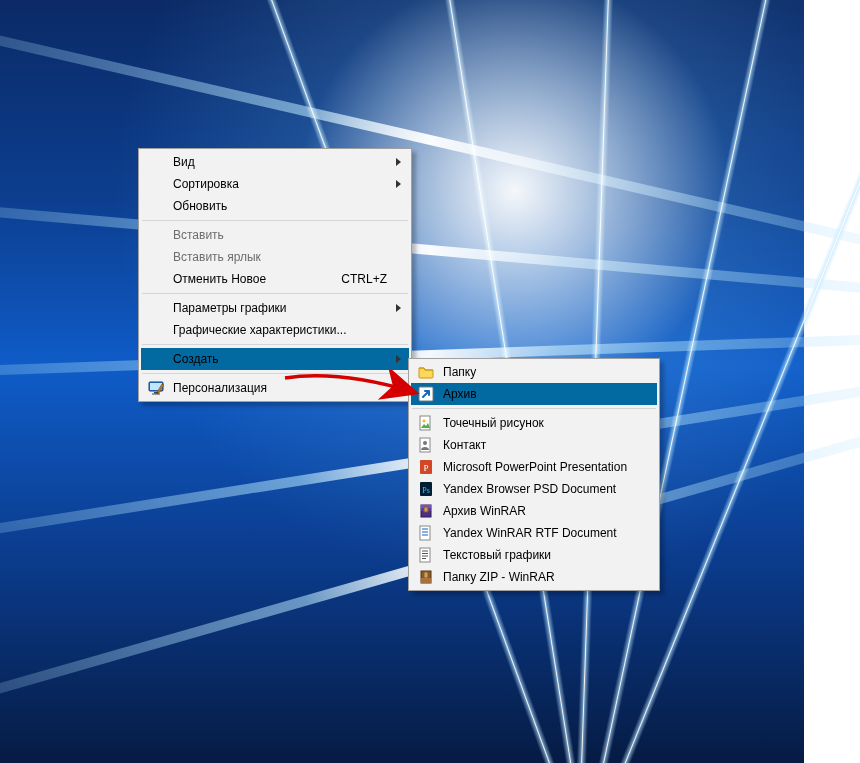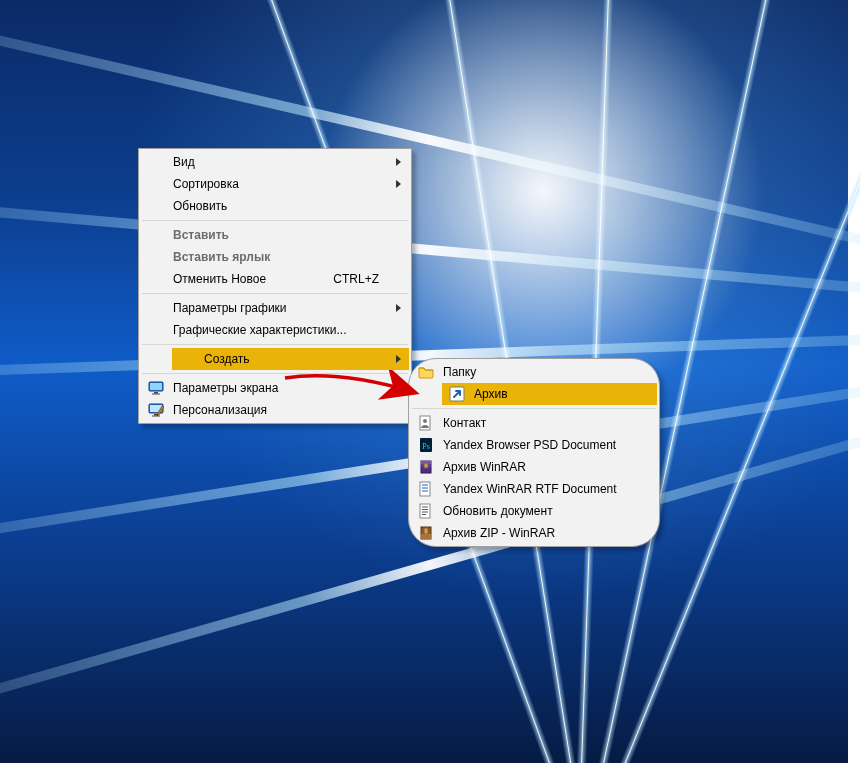--- a/index.html
+++ b/index.html
@@ -2,33 +2,32 @@
 <html><head>
 <meta charset="utf-8">
 <style>
   html,body{margin:0;padding:0;width:860px;height:763px;overflow:hidden;font-family:"Segoe UI",Tahoma,sans-serif;font-size:12px;color:#000;}
   
   .desktop{position:relative;width:804px;height:763px;
     background:
       radial-gradient(circle at 64% 25%, rgba(255,255,255,.95) 0%, rgba(255,255,255,.0) 28%),
       radial-gradient(circle at 64% 25%, rgba(120,200,255,.35) 0%, rgba(0,60,160,0) 52%),
       linear-gradient(180deg,#0b2a66 0%,#0c3e8f 26%,#0f5cc8 48%,#0b3d8f 72%,#061b44 100%);
-    padding-left: 44px;
   }
   .beam{position:absolute;background:linear-gradient(90deg,rgba(255,255,255,0) 0%,rgba(180,225,255,.55) 40%,rgba(255,255,255,.95) 50%,rgba(180,225,255,.55) 60%,rgba(255,255,255,0) 100%);mix-blend-mode:screen;pointer-events:none;}
   .bh{height:10px;width:1300px;left:-220px;}
   .bv{width:10px;height:1200px;top:-220px;}
 
   
   .menu{position:absolute;background:#f2f2f2;border:1px solid #a0a0a0;box-shadow:4px 4px 4px rgba(0,0,0,.25);padding:2px;}
   .row{display:flex;align-items:center;height:22px;padding:0 30px 0 32px;position:relative;white-space:nowrap;cursor:default;}
-  .row.hover{background:#eab308;margin-left:31px;}
-  .row.disabled{color:#6d6d6d;font-weight:bold;}
+  .row.hover{background:#0369a1;}
+  .row.disabled{color:#6d6d6d;}
   .sep{height:0;border-top:1px solid #d5d5d5;margin:3px 1px;}
-  .shortcut{position:absolute;right:30px;}
+  .shortcut{position:absolute;right:22px;}
   .arrow{position:absolute;right:8px;top:7px;width:0;height:0;border-top:4px solid transparent;border-bottom:4px solid transparent;border-left:5px solid #333;}
   .ic{position:absolute;left:7px;top:3px;width:16px;height:16px;}
 
   
   .ic svg{width:16px;height:16px;display:block;}
 
   
   .anno{position:absolute;pointer-events:none;}
 </style>
 </head>
@@ -80,64 +79,72 @@
       </div>
       <div class="sep"></div>
       <div class="row hover">
         <span>Создать</span>
         <span class="arrow"></span>
       </div>
       <div class="sep"></div>
       <div class="row">
         <span class="ic">
           <svg>
-            <use href="#i-display"></use>
-          </svg>
-        </span>
-        <span>Параметры экрана</span>
-      </div>
-      <div class="row">
-        <span class="ic">
-          <svg>
             <use href="#i-personalize"></use>
           </svg>
         </span>
         <span>Персонализация</span>
       </div>
     </div>
 
-  <div id="menu-sub" class="menu" style="left: 408px; top: 358px; width: 246px; border-radius: 28px;">
+  <div id="menu-sub" class="menu" style="left: 408px; top: 358px; width: 246px;">
       <div class="row">
         <span class="ic">
           <svg>
             <use href="#i-folder"></use>
           </svg>
         </span>
         <span>Папку</span>
       </div>
       <div class="row hover">
         <span class="ic">
           <svg>
             <use href="#i-shortcut"></use>
           </svg>
         </span>
         <span>Архив</span>
       </div>
       <div class="sep"></div>
       <div class="row">
         <span class="ic">
           <svg>
+            <use href="#i-bmp"></use>
+          </svg>
+        </span>
+        <span>Точечный рисунок</span>
+      </div>
+      <div class="row">
+        <span class="ic">
+          <svg>
             <use href="#i-contact"></use>
           </svg>
         </span>
         <span>Контакт</span>
       </div>
       <div class="row">
         <span class="ic">
           <svg>
+            <use href="#i-ppt"></use>
+          </svg>
+        </span>
+        <span>Microsoft PowerPoint Presentation</span>
+      </div>
+      <div class="row">
+        <span class="ic">
+          <svg>
             <use href="#i-psd"></use>
           </svg>
         </span>
         <span>Yandex Browser PSD Document</span>
       </div>
       <div class="row">
         <span class="ic">
           <svg>
             <use href="#i-rar"></use>
           </svg>
@@ -151,29 +158,29 @@
           </svg>
         </span>
         <span>Yandex WinRAR RTF Document</span>
       </div>
       <div class="row">
         <span class="ic">
           <svg>
             <use href="#i-txt"></use>
           </svg>
         </span>
-        <span>Обновить документ</span>
+        <span>Текстовый графики</span>
       </div>
       <div class="row">
         <span class="ic">
           <svg>
             <use href="#i-zip"></use>
           </svg>
         </span>
-        <span>Архив ZIP - WinRAR</span>
+        <span>Папку ZIP - WinRAR</span>
       </div>
     </div>
 
   <svg id="anno" class="anno" width="145" height="40" style="left: 280px; top: 370px;">
     <defs>
       <marker id="ah" markerWidth="12" markerHeight="12" refX="9" refY="5" orient="auto">
         <path d="M0,0 L11,5 L0,10 L3,5 Z" fill="#d40000"></path>
       </marker>
     </defs>
     <path id="anno-path" fill="none" stroke="#d40000" stroke-width="3.5" marker-end="url(#ah)" d="M5,8 Q60,0 133,22"></path>

